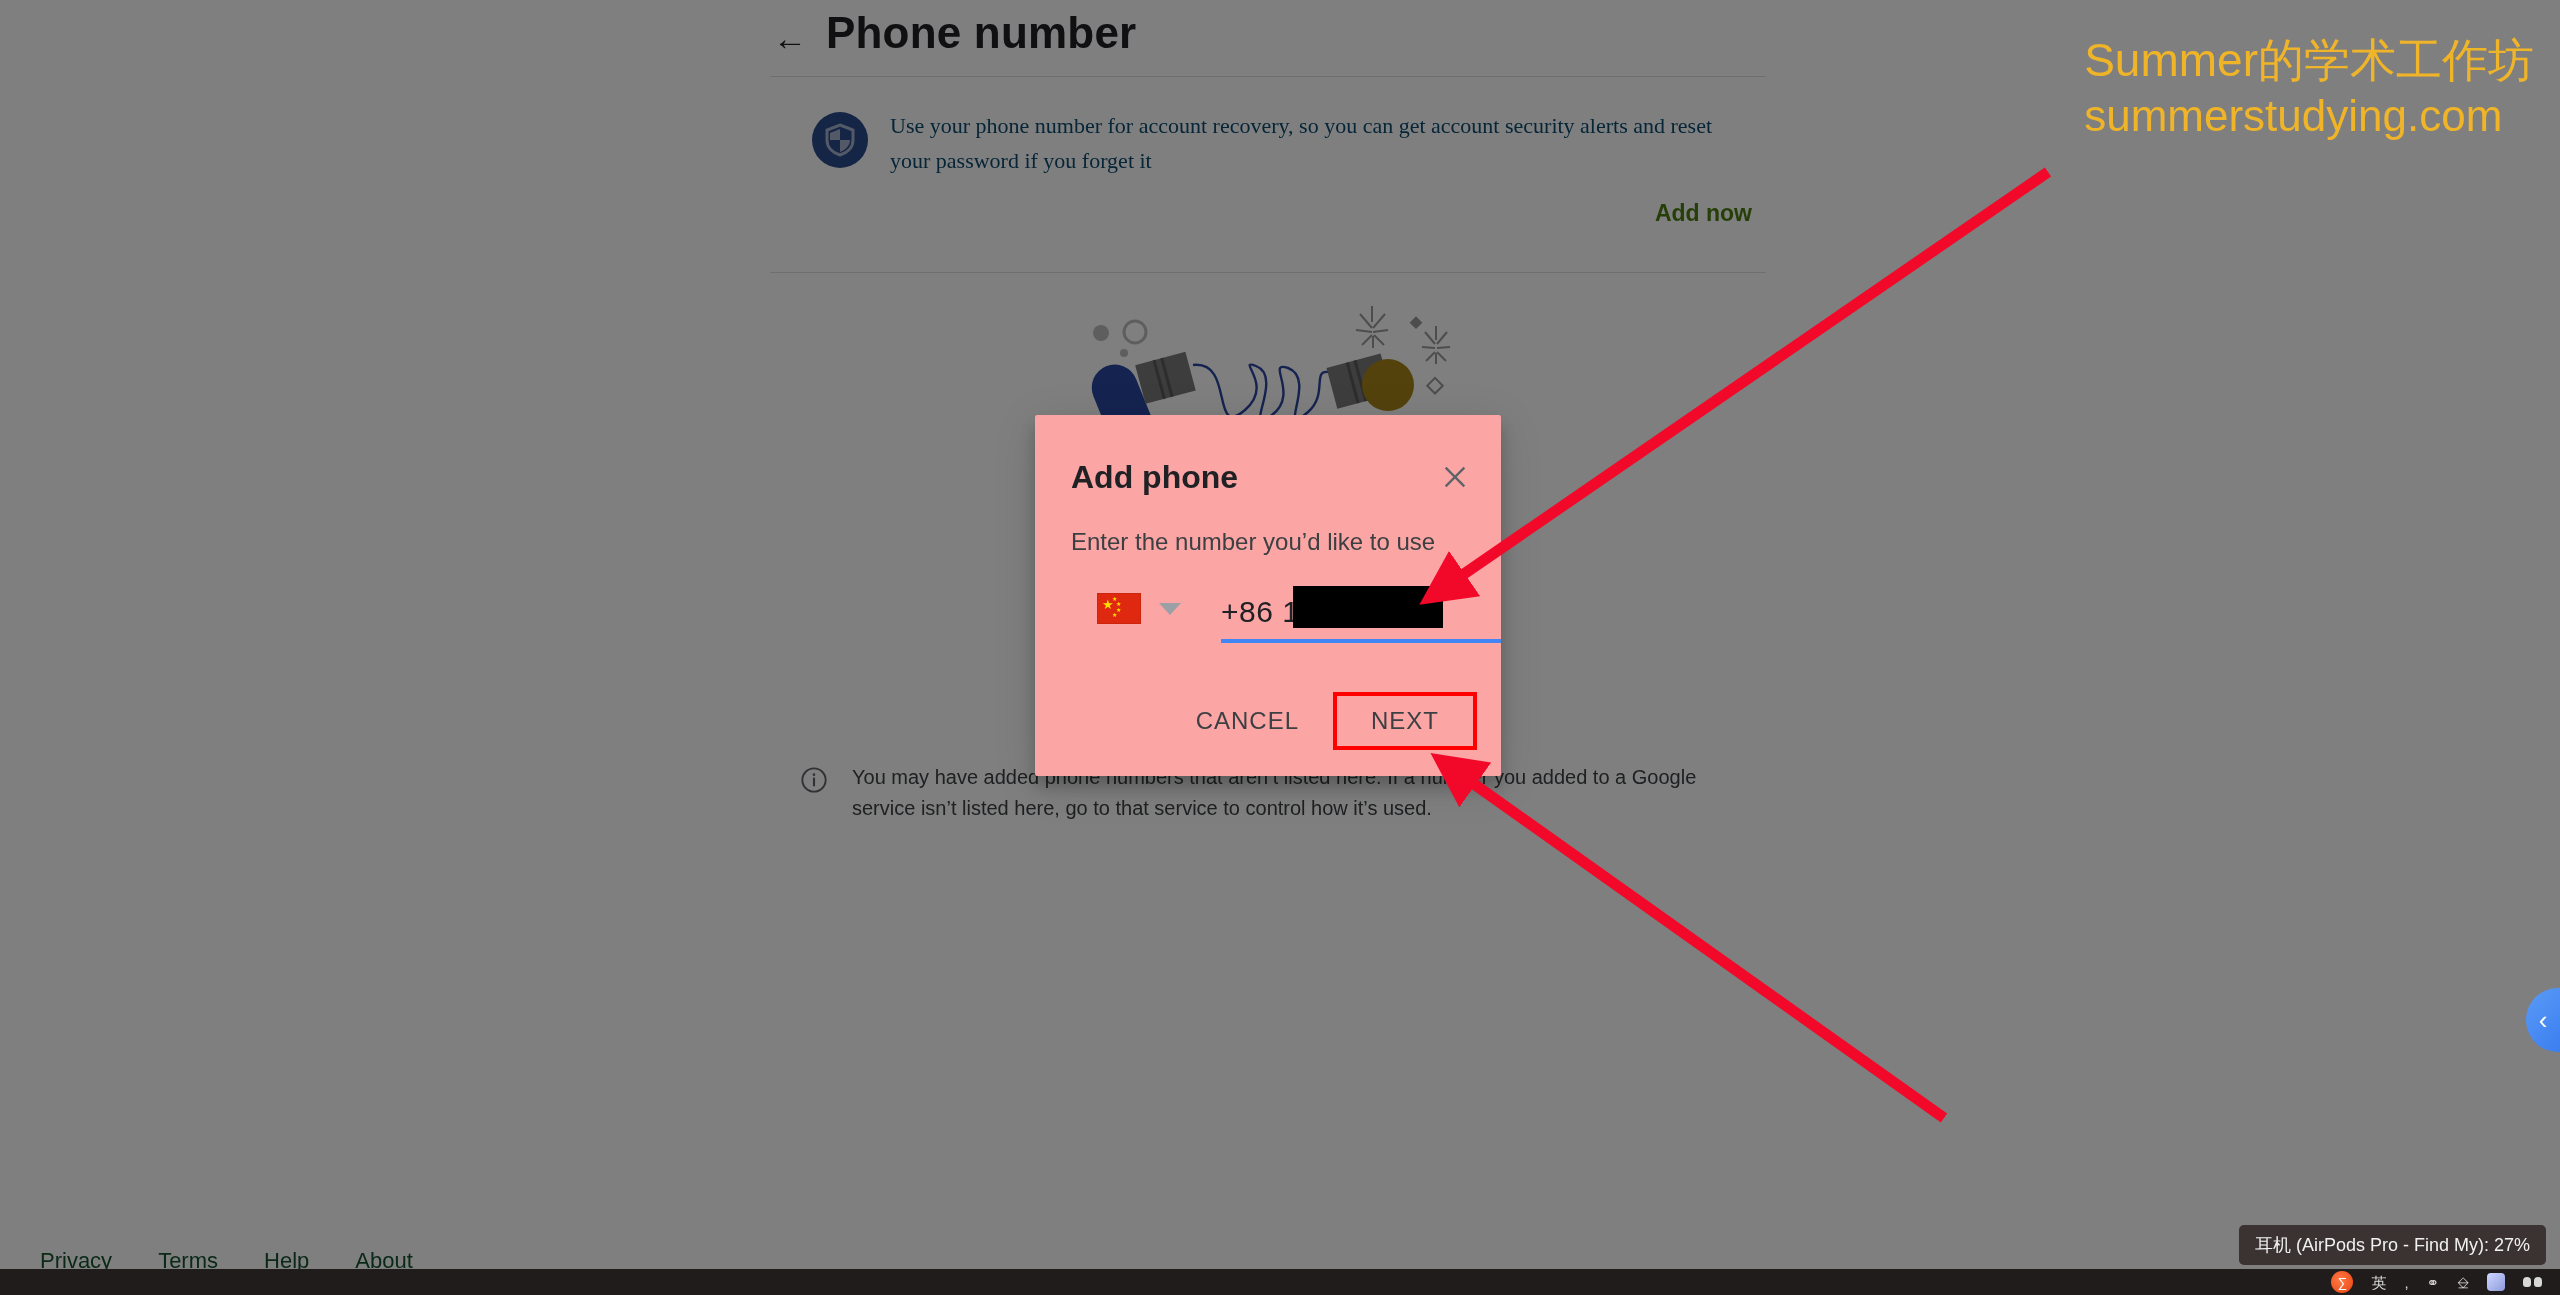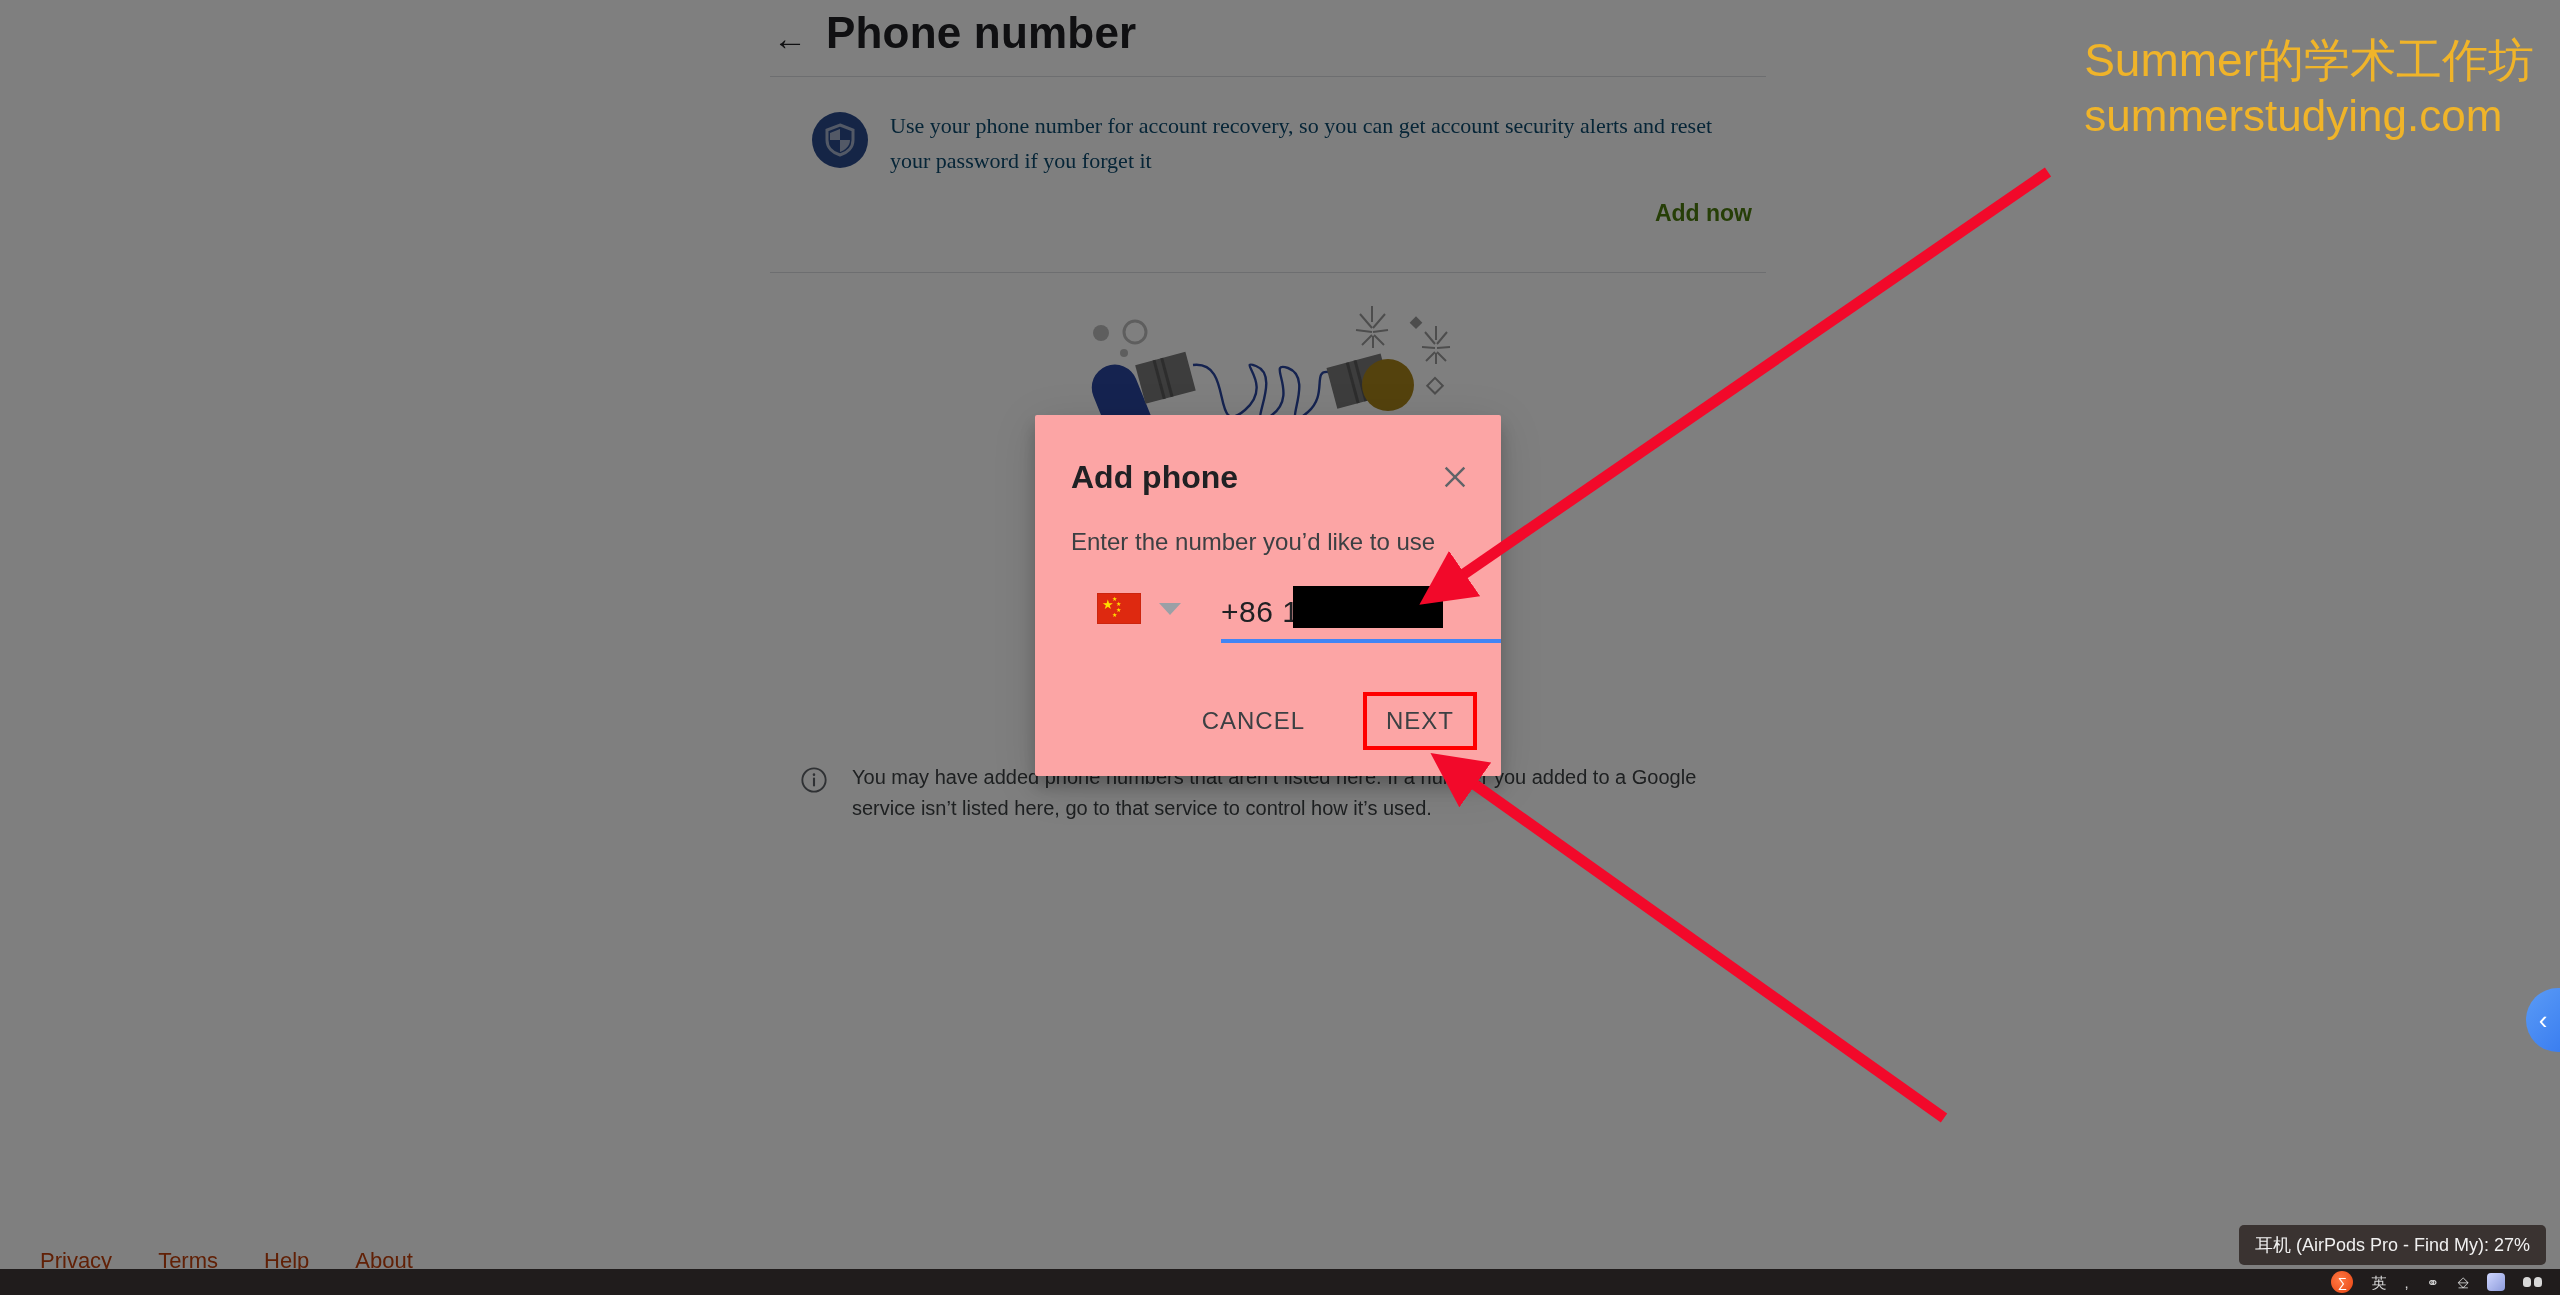--- a/index.html
+++ b/index.html
@@ -46,21 +46,21 @@
   
   .illus{position:absolute;left:1060px;top:300px;width:420px;height:160px;}
 
   
   .note{position:absolute;left:800px;top:762px;width:980px;}
   .note-icon{position:absolute;left:0;top:4px;width:28px;height:28px;}
   .note-text{position:absolute;left:52px;top:0;width:900px;font-size:20px;line-height:31px;color:#3c4043;}
 
   
   .footer{position:absolute;left:40px;top:1248px;display:flex;gap:46px;}
-  .footer a{font-size:22px;color:#c2410c;text-decoration:none;cursor:pointer;}
+  .footer a{font-size:22px;color:#14532d;text-decoration:none;cursor:pointer;}
 
   
   .dialog{
     position:absolute;left:1035px;top:415px;width:466px;height:361px;
     background:#fca5a5;border-radius:2px;box-shadow:0 11px 15px rgba(0,0,0,.2),0 9px 46px rgba(0,0,0,.12);
     z-index:60;
   }
   .dlg-title{position:absolute;left:36px;top:44px;font-size:32px;font-weight:700;color:#202124;}
   .dlg-close{
     position:absolute;right:26px;top:42px;width:40px;height:40px;
@@ -85,21 +85,21 @@
   .num-field{position:absolute;left:150px;top:0;width:280px;height:66px;cursor:text;}
   .num-text{position:absolute;left:0;top:14px;font-size:30px;color:#202124;letter-spacing:.5px;}
   .redact{position:absolute;left:72px;top:5px;width:150px;height:42px;background:#000;}
   .num-underline{position:absolute;left:0;bottom:4px;width:280px;height:4px;background:#4285f4;}
 
   .dlg-actions{position:absolute;right:24px;bottom:26px;display:flex;align-items:center;gap:18px;}
   .btn{
     font-size:24px;letter-spacing:1px;color:#3c4043;background:transparent;border:0;
     padding:10px 16px;cursor:pointer;font-family:"Liberation Sans",sans-serif;
   }
-  .btn-next-wrap{border:4px solid #ff0000;padding:1px 3px;margin-left:24px;}
+  .btn-next-wrap{border:4px solid #ff0000;padding:1px 18px;}
 
   
   .anno{position:absolute;inset:0;z-index:80;pointer-events:none;}
 
   
   .watermark{
     position:absolute;right:26px;top:32px;z-index:90;text-align:left;
     color:#f0b429;font-size:46px;line-height:56px;font-weight:300;
   }
   .watermark .l2{font-size:44px;}

